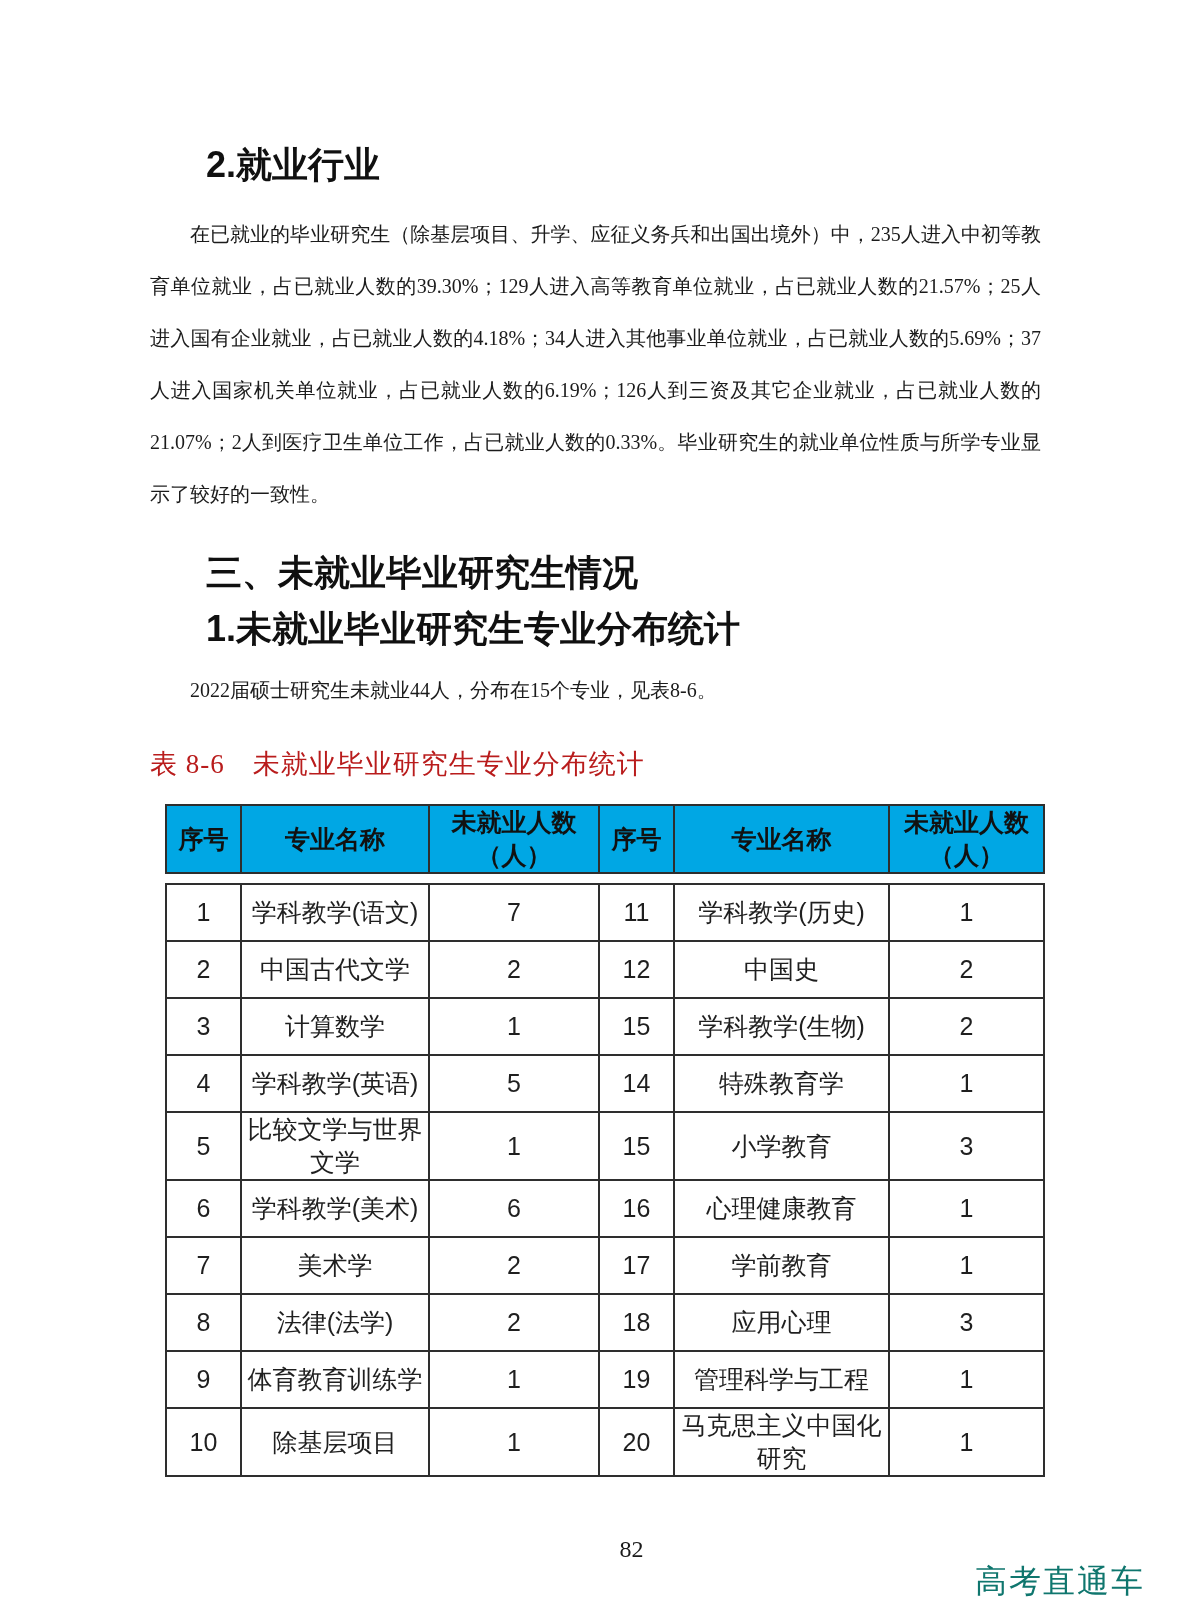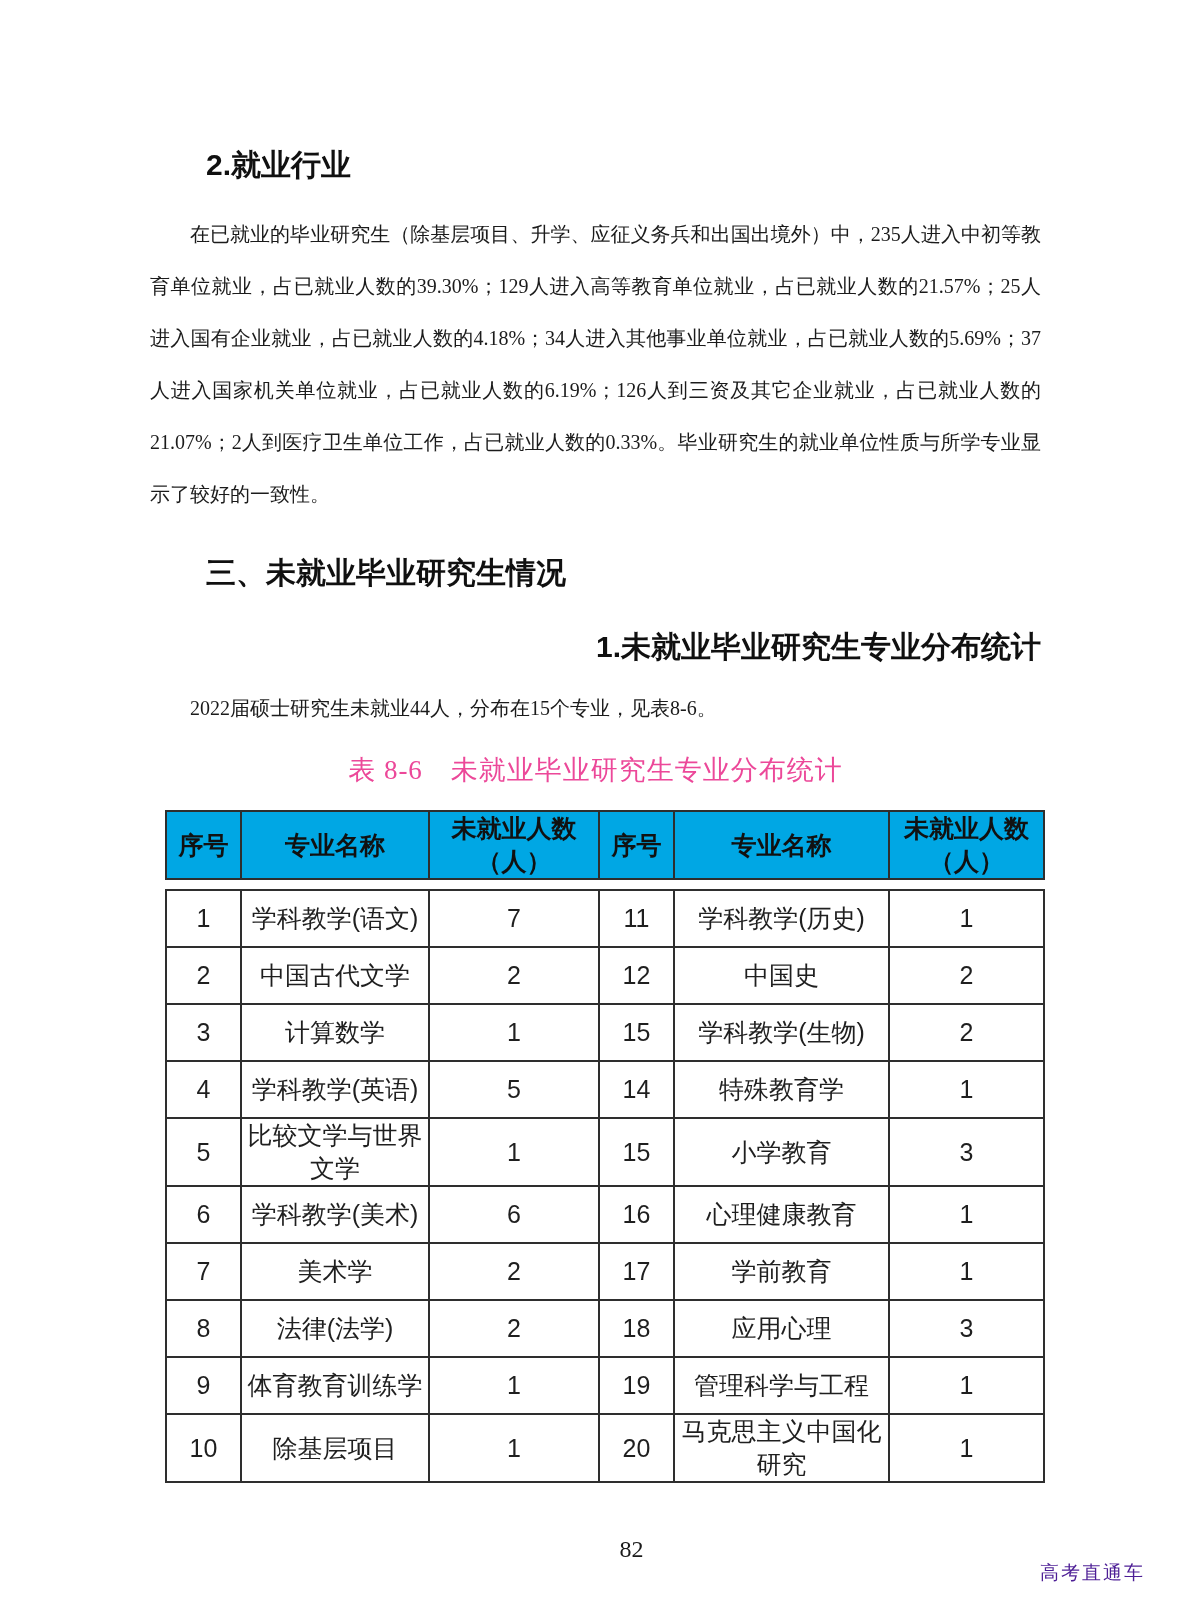--- a/index.html
+++ b/index.html
@@ -9,43 +9,42 @@
     height: 1616px;
     background: #ffffff;
     color: #1b1b1b;
     font-family: "Liberation Serif", "DejaVu Serif", serif;
     overflow: hidden;
   }
   .content { padding: 146px 150px 0 150px; }
 
   .hd {
     font-family: "Liberation Sans", "DejaVu Sans", sans-serif;
-    font-size: 30px;
+    font-size: 36px;
     font-weight: 700;
     color: #101010;
     line-height: 38px;
     margin: 0 0 0 56px;
   }
   .body-para {
     font-size: 20px;
     line-height: 52px;
     text-align: justify;
     text-indent: 2em;
     margin: 24px 0 0 0;
     color: #1b1b1b;
   }
   .mt-section { margin-top: 34px; }
-  .mt-sub { margin-top: 36px; text-align: right; }
+  .mt-sub { margin-top: 18px; }
   .intro-para { margin-top: 16px; }
 
   .table-caption {
-    margin-top: 18px;
-    text-align: center;
+    margin-top: 30px;
     font-size: 27px;
-    color: #ec4899;
+    color: #b91c1c;
     letter-spacing: 1px;
   }
 
   table.dist {
     margin: 22px 0 0 15px;
     width: 880px;
     border-collapse: separate;
     border-spacing: 0;
     table-layout: fixed;
     font-family: "Liberation Sans", "DejaVu Sans", sans-serif;
@@ -91,22 +90,22 @@
     text-align: center;
     font-size: 24px;
     color: #1b1b1b;
     padding-left: 36px;
   }
   .watermark {
     position: absolute;
     top: 1560px;
     right: 46px;
     font-family: "Liberation Sans", "DejaVu Sans", sans-serif;
-    font-size: 19px;
-    color: #4c1d95;
+    font-size: 32px;
+    color: #0f766e;
     letter-spacing: 2px;
   }
 </style>
 </head>
 <body>
 
 <div class="page">
   <div class="content">
 
     <h2 class="hd">2.就业行业</h2>

